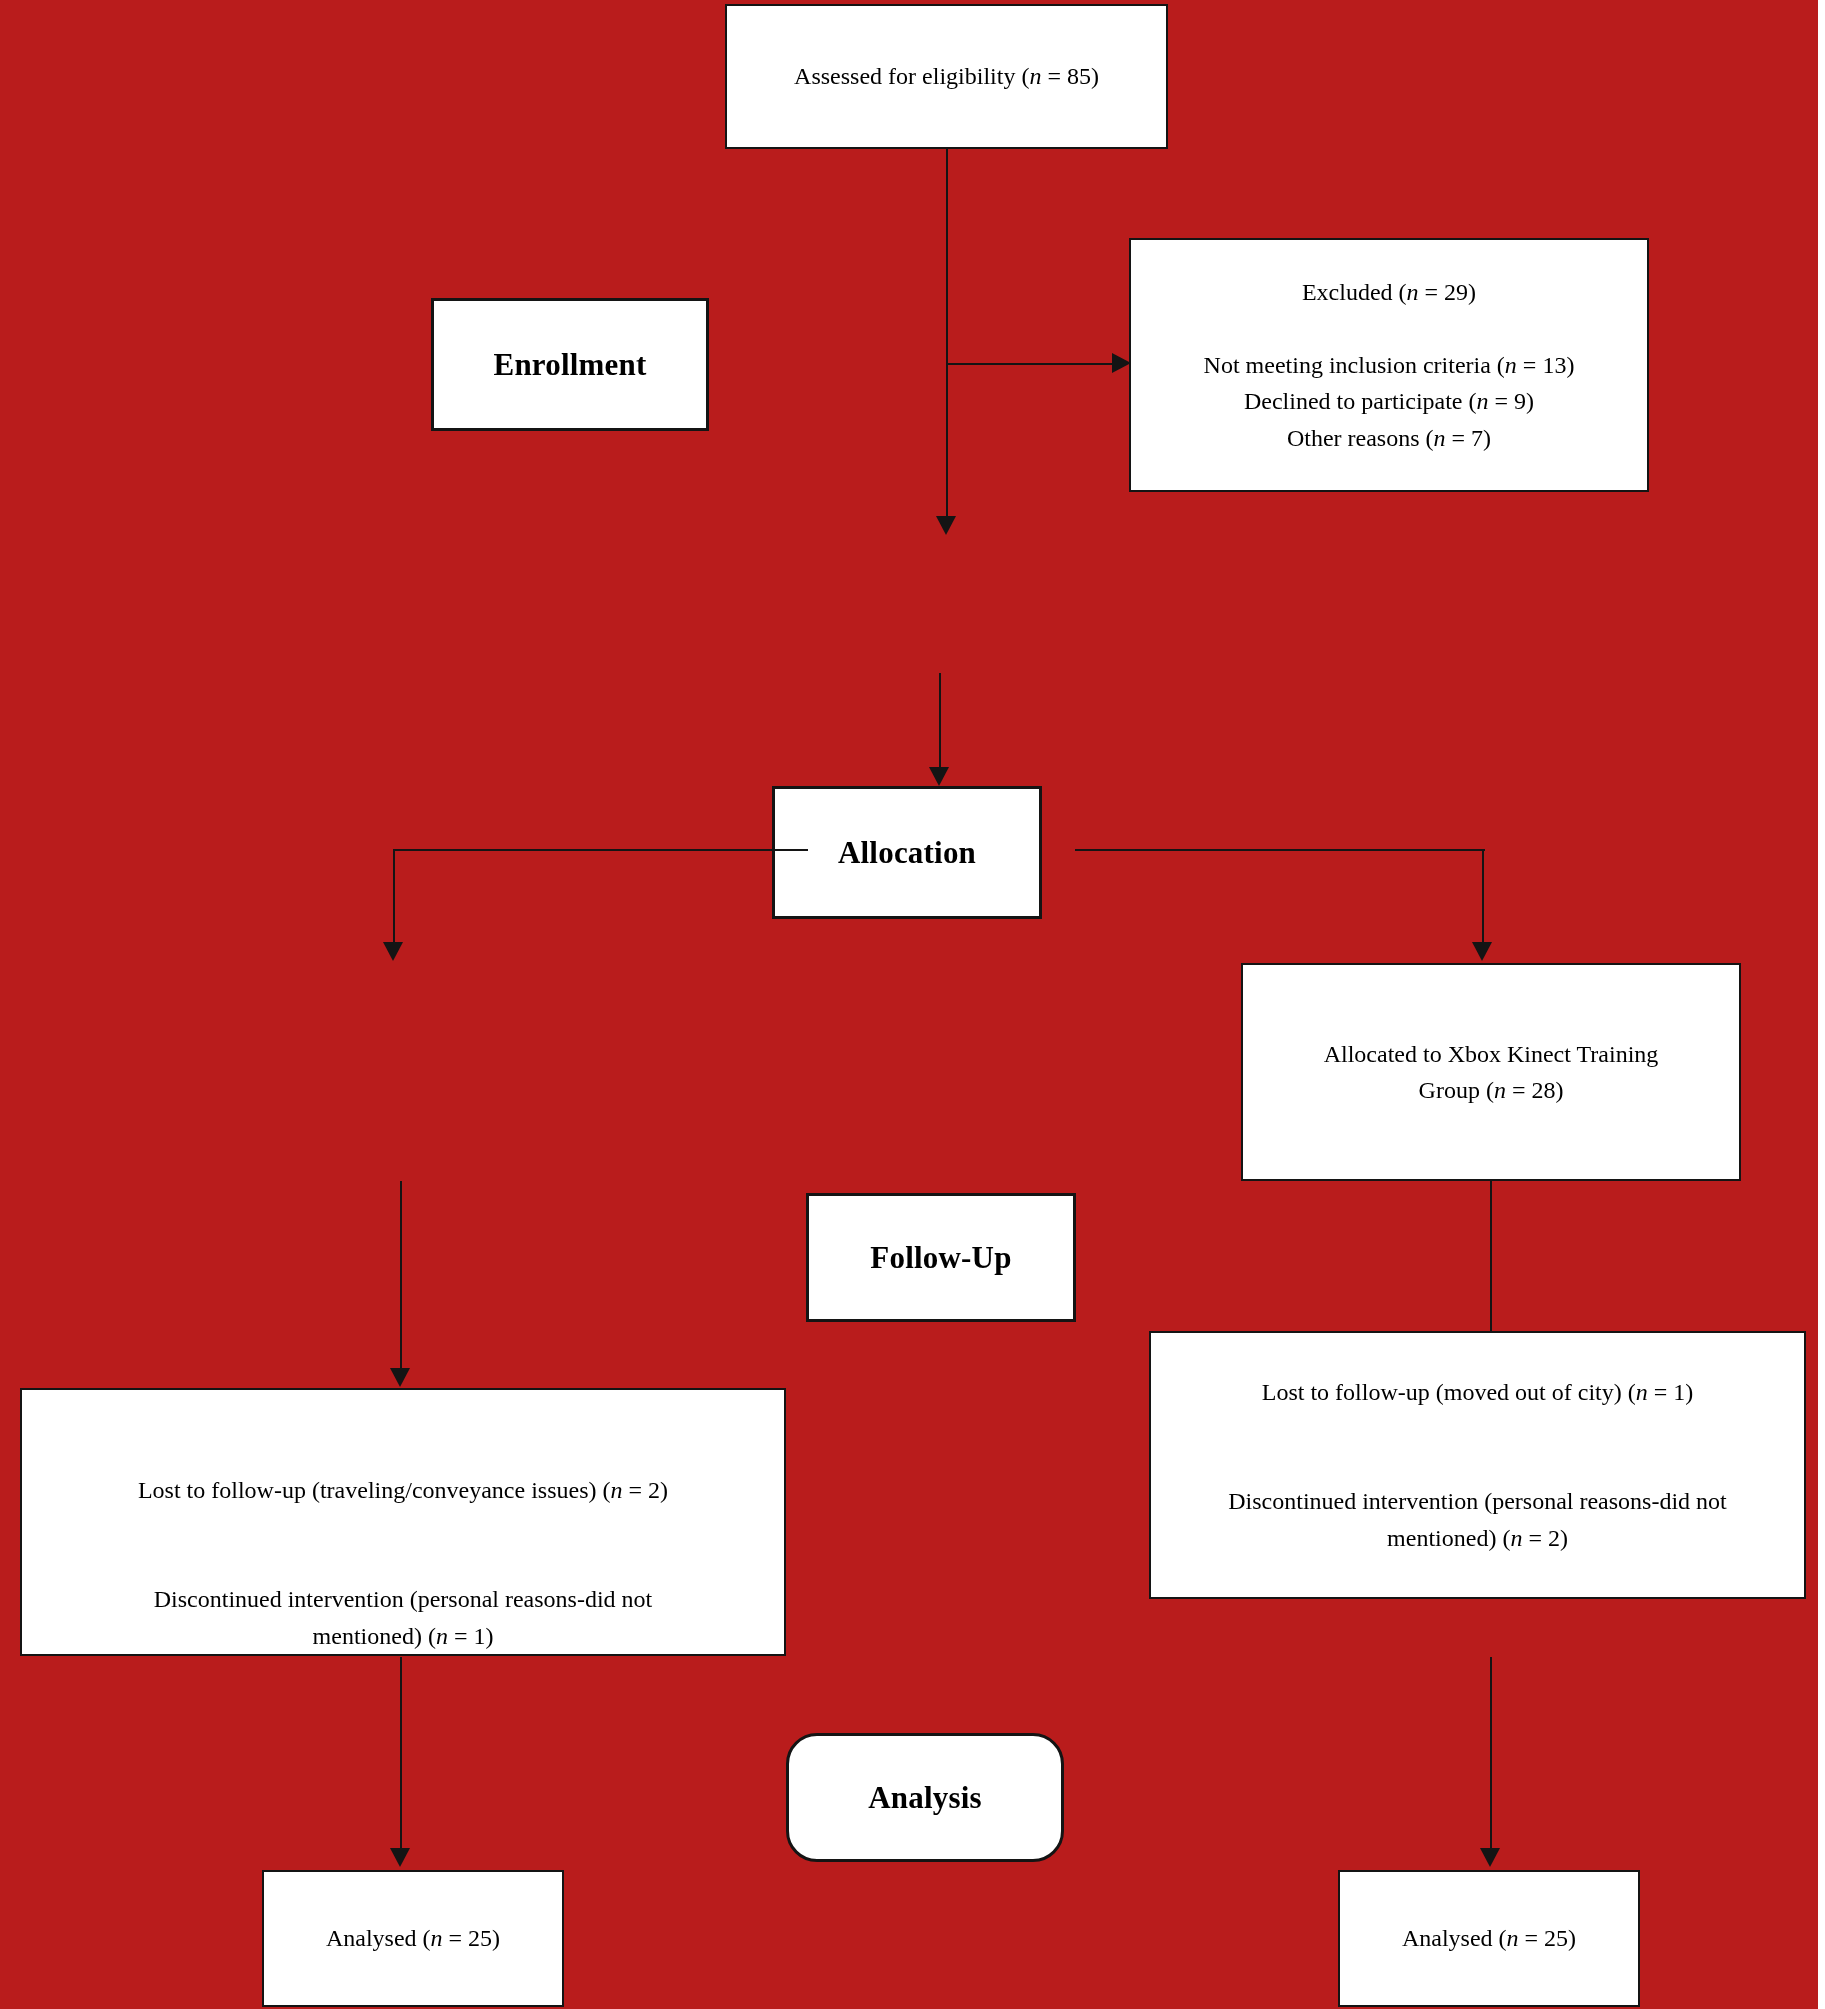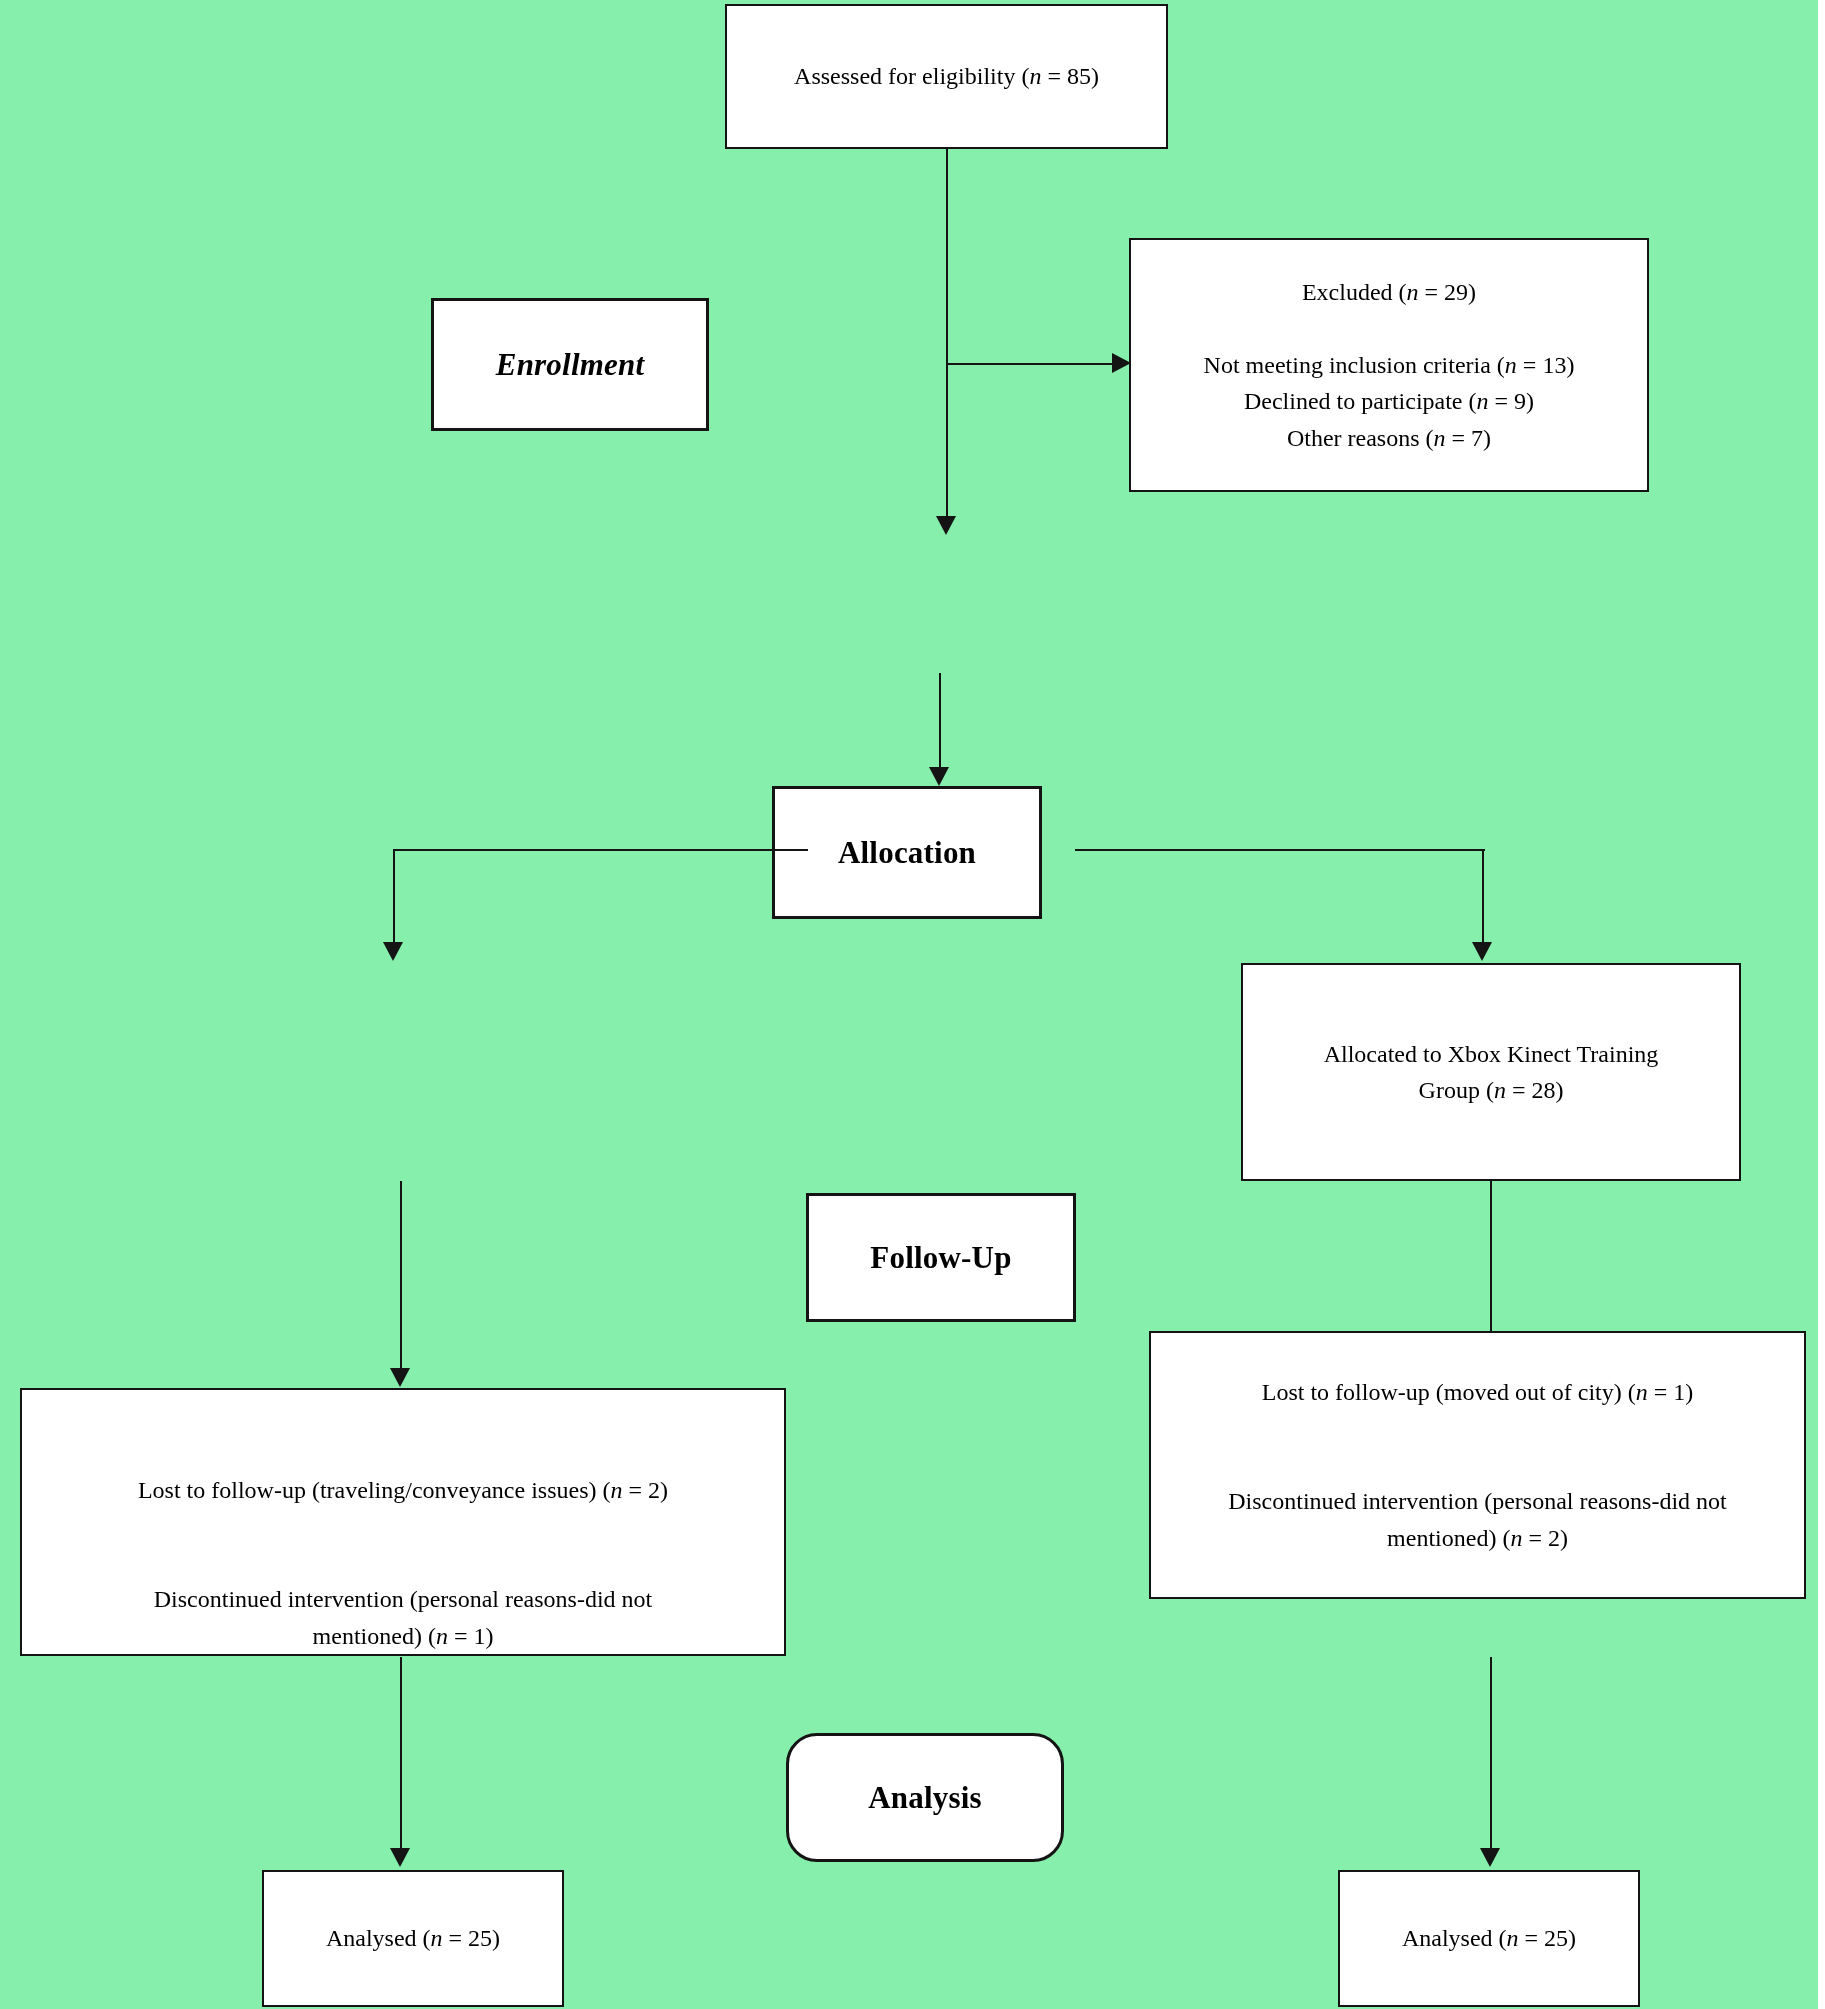--- a/index.html
+++ b/index.html
@@ -1,18 +1,18 @@
 <!DOCTYPE html>
 <html style="font-size:13px"><head>
 <meta charset="utf-8">
 <title>CONSORT Flow Diagram</title>
 <style>
   html,body{margin:0;padding:0;background:#ffffff;}
   body{font-family:"Liberation Serif","DejaVu Serif",serif;color:#000;}
-  #canvas{position:relative;width:1818px;height:2010px;background:#86efac;overflow:hidden;}
+  #canvas{position:relative;width:1818px;height:2010px;background:#b91c1c;overflow:hidden;}
 
   .box{position:absolute;box-sizing:border-box;border:2.4px solid #141414;background:#fff;
        display:flex;align-items:center;justify-content:center;text-align:center;}
   .box .txt{display:block;width:100%;padding:0 11.3px;line-height:1.52;}
 
   .bodybox .txt{font-size:24px;font-weight:400;}
   .phasebox{border-width:3.2px;}
   .phasebox .txt{font-size:31px;font-weight:700;letter-spacing:0.2px;}
   .strongbox .txt{font-size:27px;font-weight:700;}
 
@@ -35,21 +35,21 @@
   <div class="box bodybox" style="left:725px;top:4px;width:443px;height:145px;">
     <span class="txt"><span>Assessed for eligibility (</span><span class="ital">n</span><span> = 85)</span></span>
   </div>
 
   <div class="ln vln" style="left:946px;top:149px;height:367px;"></div>
   <div class="arrow arrow-down" style="left:936px;top:516px;"></div>
 
   <div class="ln hln" style="left:946px;top:363px;width:166px;"></div>
   <div class="arrow arrow-right" style="left:1112px;top:353px;"></div>
 
-  <div class="box phasebox" style="left:431px;top:298px;width:278px;height:133px;font-style:italic;">
+  <div class="box phasebox" style="left:431px;top:298px;width:278px;height:133px;">
     <span class="txt">Enrollment</span>
   </div>
 
   <div class="box bodybox" style="left:1129px;top:238px;width:520px;height:254px;">
     <span class="txt">
       <span><span>Excluded (</span><span class="ital">n</span><span> = 29)</span></span>
       <br><br>
       <span><span>Not meeting inclusion criteria (</span><span class="ital">n</span><span> = 13)</span></span>
       <br>
       <span><span>Declined to participate (</span><span class="ital">n</span><span> = 9)</span></span>

